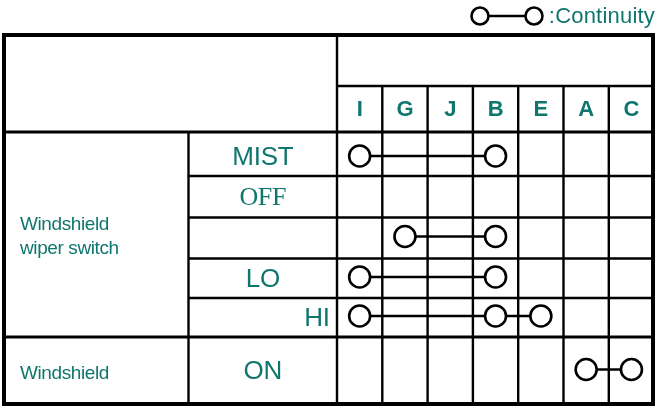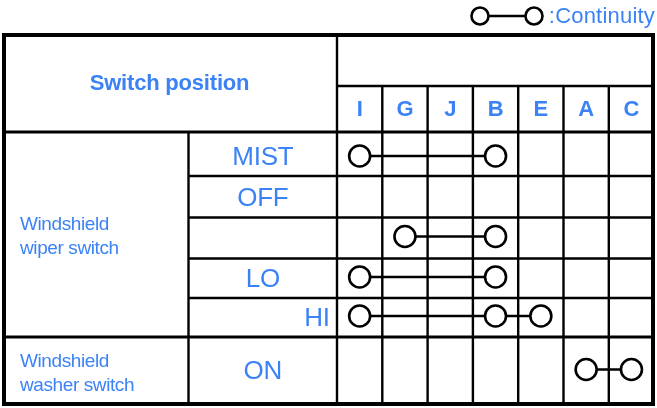--- a/index.html
+++ b/index.html
@@ -1,18 +1,18 @@
 <!DOCTYPE html>
 <html><head>
 <meta charset="utf-8">
 <style>
   html,body{margin:0;padding:0;background:#fff;}
   .page{
     position:relative;width:657px;height:408px;background:#ffffff;
-    font-family:"Liberation Sans",sans-serif;color:#3b82f6;overflow:hidden;
+    font-family:"Liberation Sans",sans-serif;color:#0f766e;overflow:hidden;
   }
   .grid{position:absolute;left:0;top:0;}
   .grid line{stroke:#000;}
   .grid .thin line{stroke-width:2.4;}
   .grid .mid line{stroke-width:3.1;}
   .outer{fill:none;stroke:#000;stroke-width:4;}
   .lbl{position:absolute;transform:translate(-50%,-50%);white-space:nowrap;line-height:1;}
   .bold{font-weight:bold;font-size:22px;letter-spacing:-0.2px;}
   .letter{font-weight:bold;font-size:22px;}
   .pos{font-size:26px;letter-spacing:-0.3px;}
@@ -78,38 +78,36 @@
         <line x1="359.65" x2="540.85" y1="316" y2="316" class="cont-line"></line>
         <circle cx="359.65" cy="316" r="10.5" class="cont-circle"></circle>
         <circle cx="495.54999999999995" cy="316" r="10.5" class="cont-circle"></circle>
         <circle cx="540.85" cy="316" r="10.5" class="cont-circle"></circle>
         <line x1="586.15" x2="631.45" y1="369.5" y2="369.5" class="cont-line"></line>
         <circle cx="586.15" cy="369.5" r="10.5" class="cont-circle"></circle>
         <circle cx="631.45" cy="369.5" r="10.5" class="cont-circle"></circle>
       </g>
   </svg>
 
-  <div class="lbl bold" style="left:169.5px;top:82.5px;">Switch position</div>
 
   <div class="lbl letter" style="left:359.7px;top:109px;">I</div>
   <div class="lbl letter" style="left:405px;top:109px;">G</div>
   <div class="lbl letter" style="left:450.3px;top:109px;">J</div>
   <div class="lbl letter" style="left:495.6px;top:109px;">B</div>
   <div class="lbl letter" style="left:540.9px;top:109px;">E</div>
   <div class="lbl letter" style="left:586.2px;top:109px;">A</div>
   <div class="lbl letter" style="left:631.5px;top:109px;">C</div>
 
   <div class="group" style="top:236px;">
     <div>Windshield</div>
     <div>wiper switch</div>
   </div>
   <div class="group" style="top:373px;">
     <div>Windshield</div>
-    <div>washer switch</div>
   </div>
 
   <div class="lbl pos" style="left:262.8px;top:155.5px;">MIST</div>
-  <div class="lbl pos" style="left:262.8px;top:196.5px;">OFF</div>
+  <div class="lbl pos" style="left:262.8px;top:196.5px;font-family:Liberation Serif, serif;">OFF</div>
   <div class="lbl pos" style="left:262.8px;top:277.5px;">LO</div>
   <div class="lbl pos" style="left:275px;top:316.5px;margin-left:42px;">HI</div>
   <div class="lbl pos" style="left:262.8px;top:370px;">ON</div>
 
 </div>
 
 </body></html>

